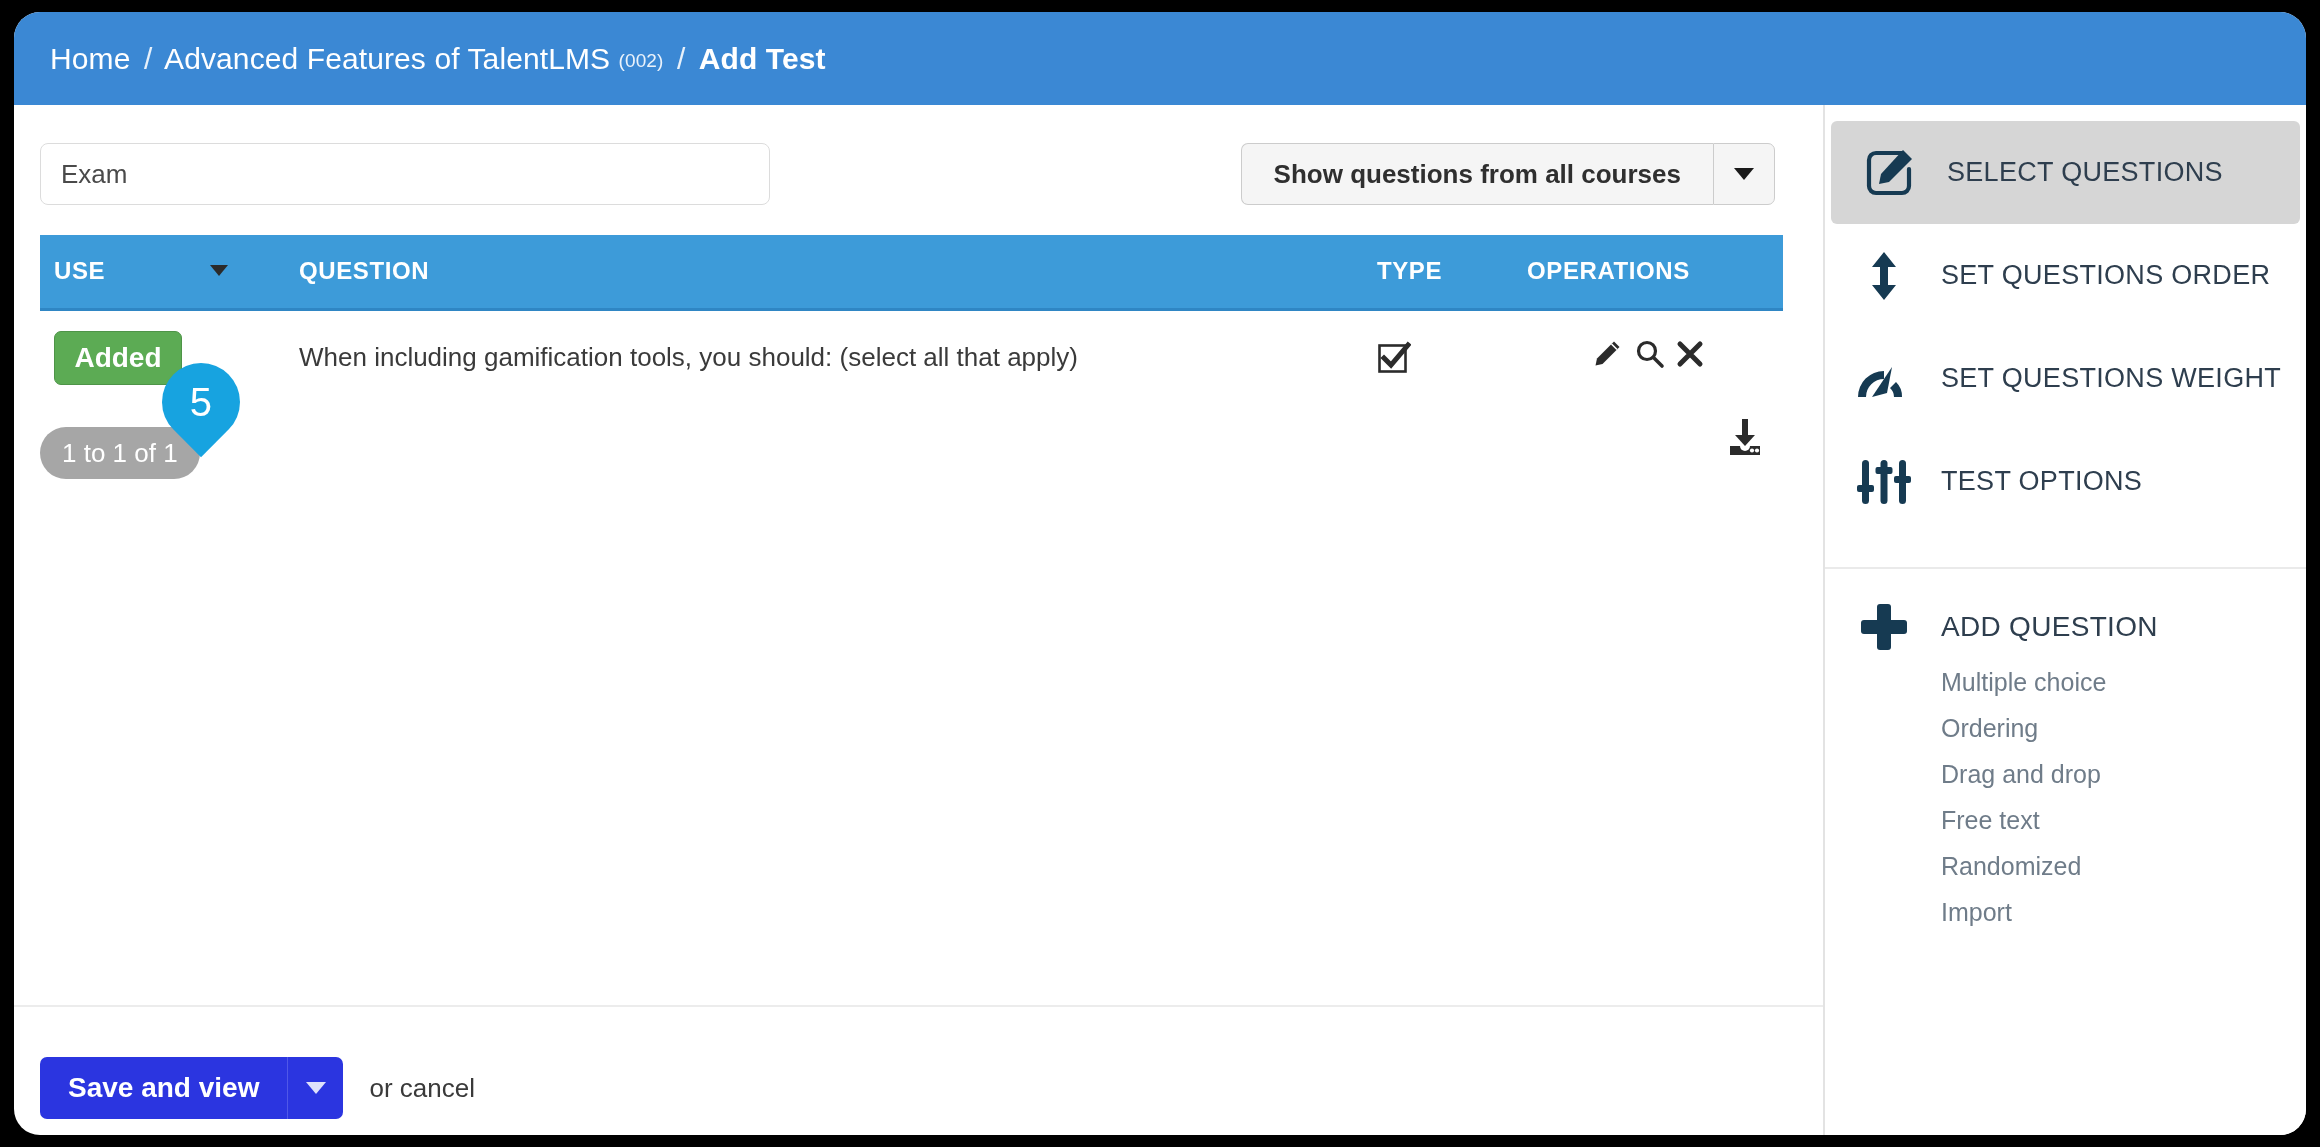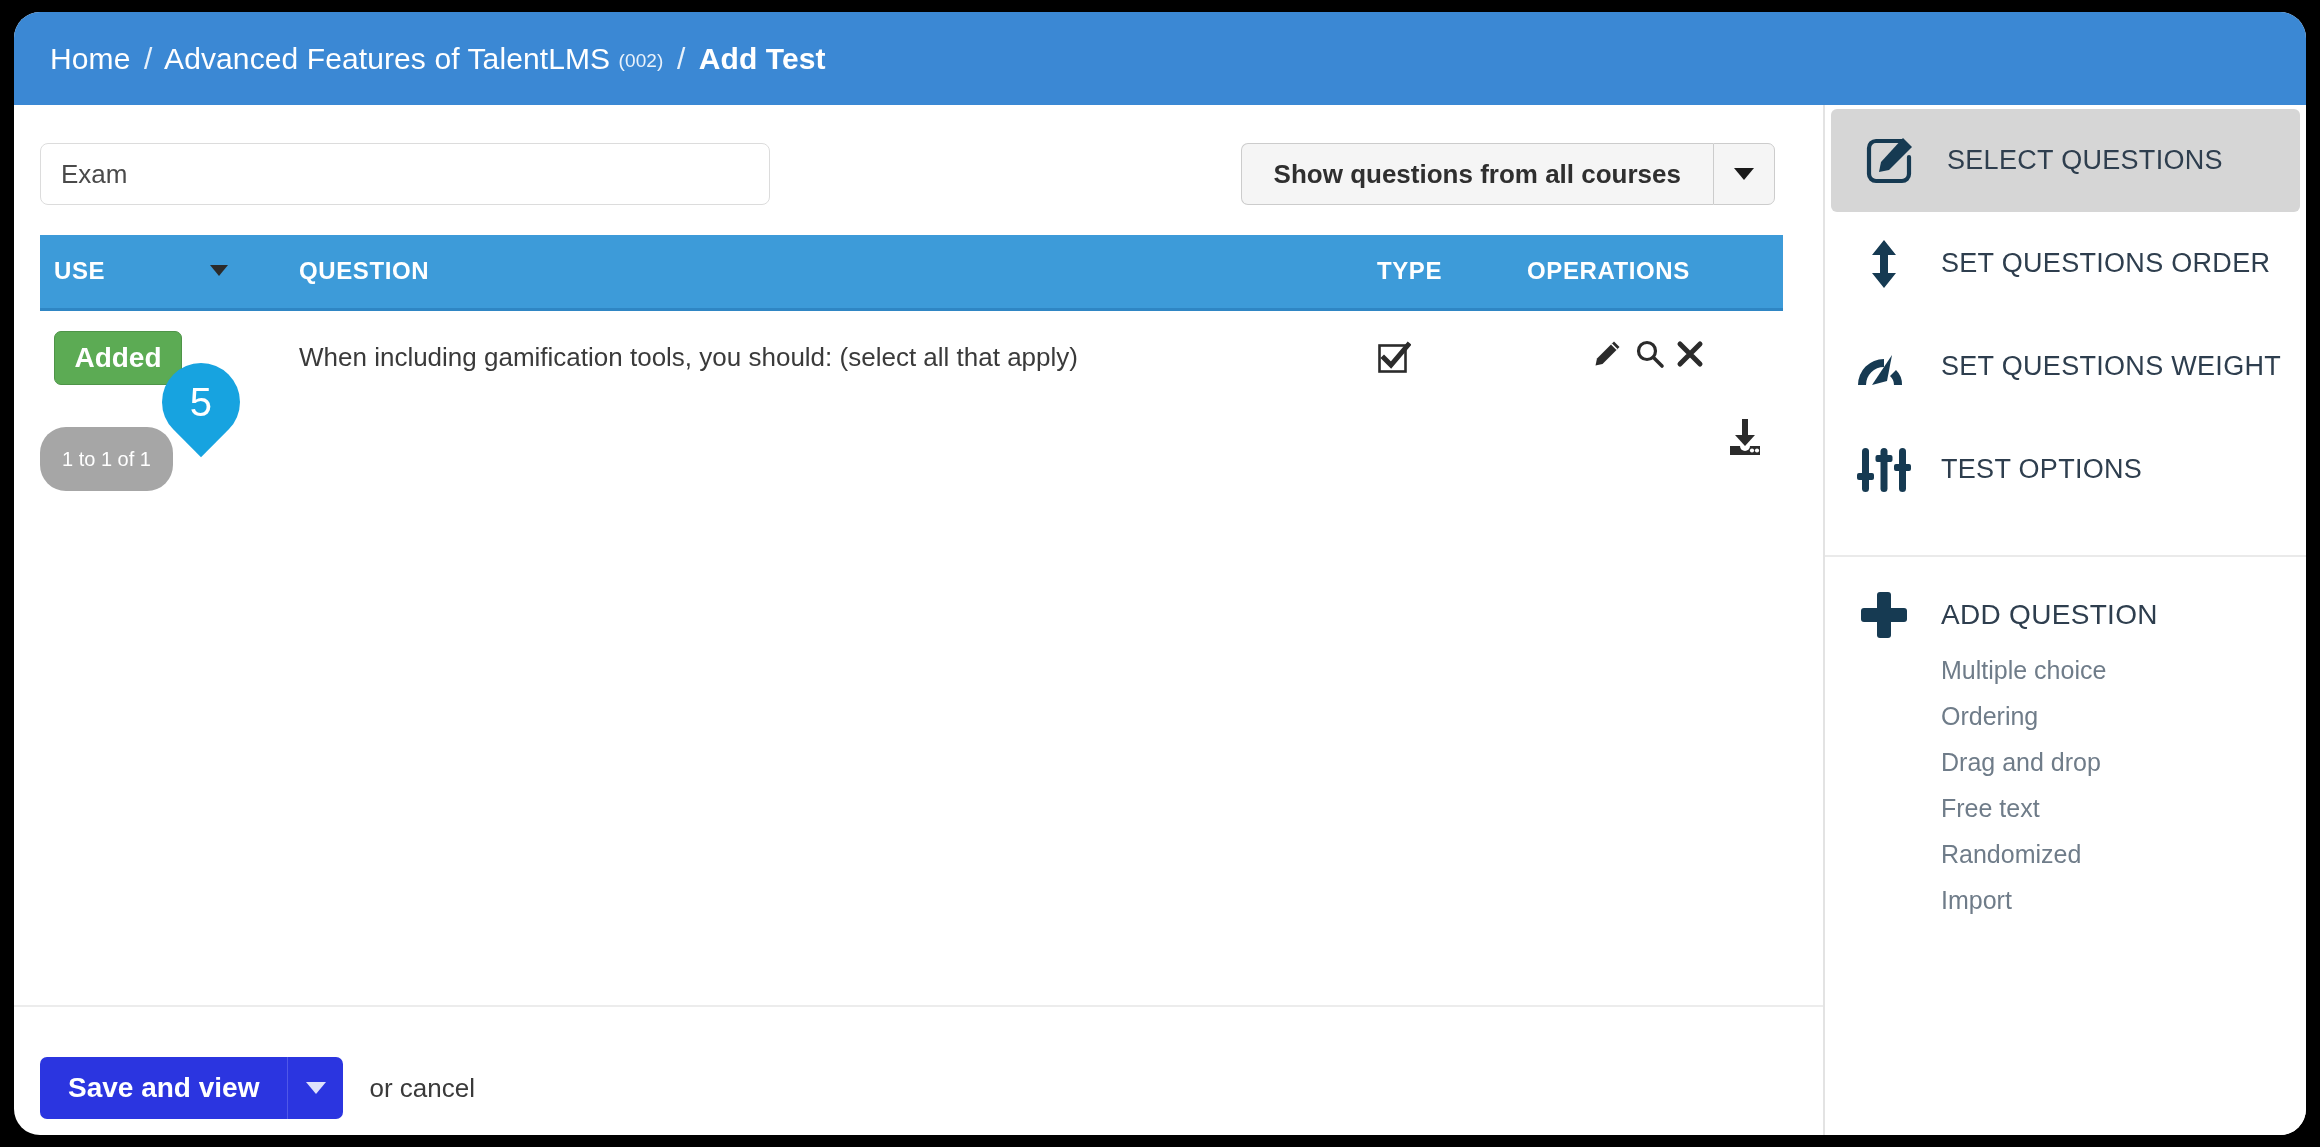--- a/index.html
+++ b/index.html
@@ -183,26 +183,26 @@
   #below-table {
     padding: 22px 26px 0 26px;
     position: relative;
     display: flex;
     align-items: center;
   }
   #pagination-pill {
     display: inline-flex;
     align-items: center;
     justify-content: center;
-    height: 64px;
+    height: 52px;
     padding: 0 22px;
     background: #a6a6a6;
     border-radius: 26px;
     color: #ffffff;
-    font-size: 20px;
+    font-size: 26px;
   }
   #download-icon { position: absolute; right: 56px; top: 12px; }
 
   
   #step-marker {
     position: absolute;
     left: 148px;
     top: -42px;
     width: 78px;
     height: 78px;
@@ -261,21 +261,21 @@
     border-right: 10px solid transparent;
     border-top: 12px solid #dfe1fb;
   }
   #cancel-text { margin-left: 26px; font-size: 26px; color: #3a3a3a; }
 
   
   #sidebar {
     flex: 0 0 483px;
     border-left: 2px solid #e3e3e3;
     background: #ffffff;
-    padding-top: 4px;
+    padding-top: 16px;
     display: flex;
     flex-direction: column;
   }
   .side-item {
     display: flex;
     align-items: center;
     height: 103px;
     padding-left: 28px;
     gap: 26px;
   }

